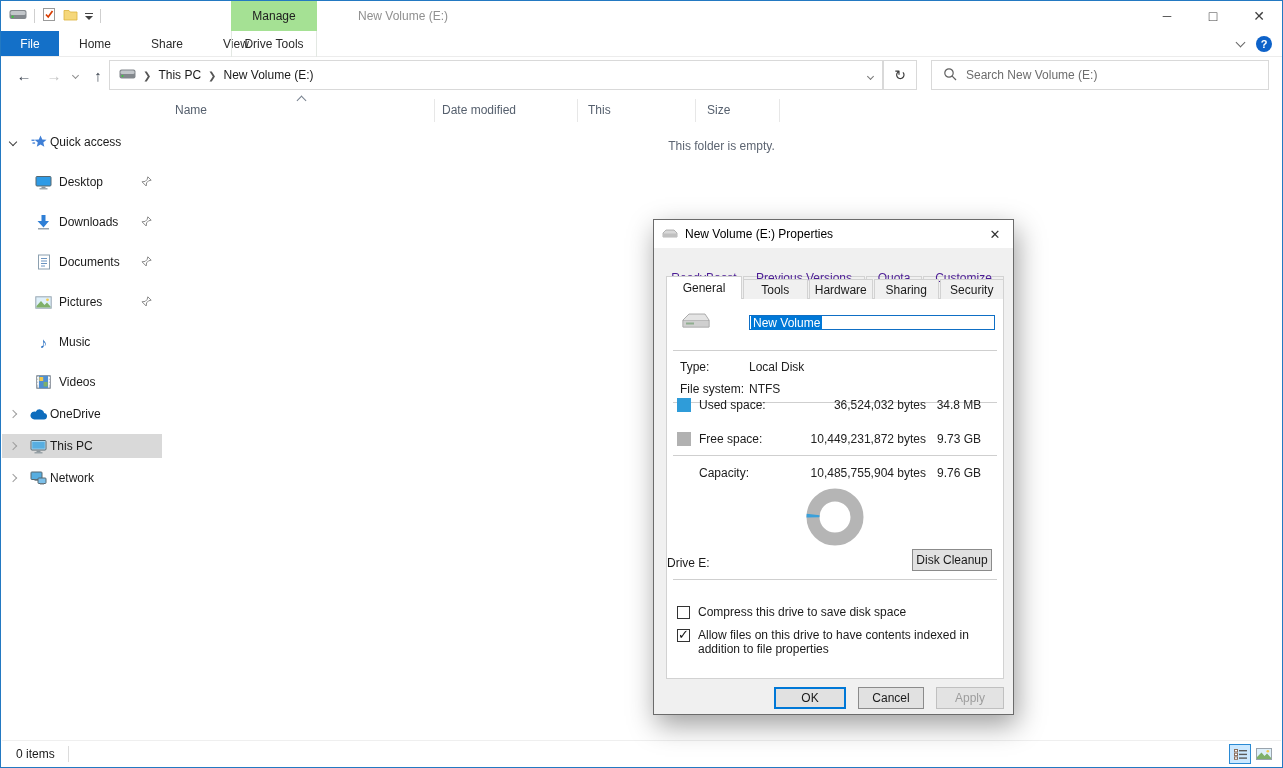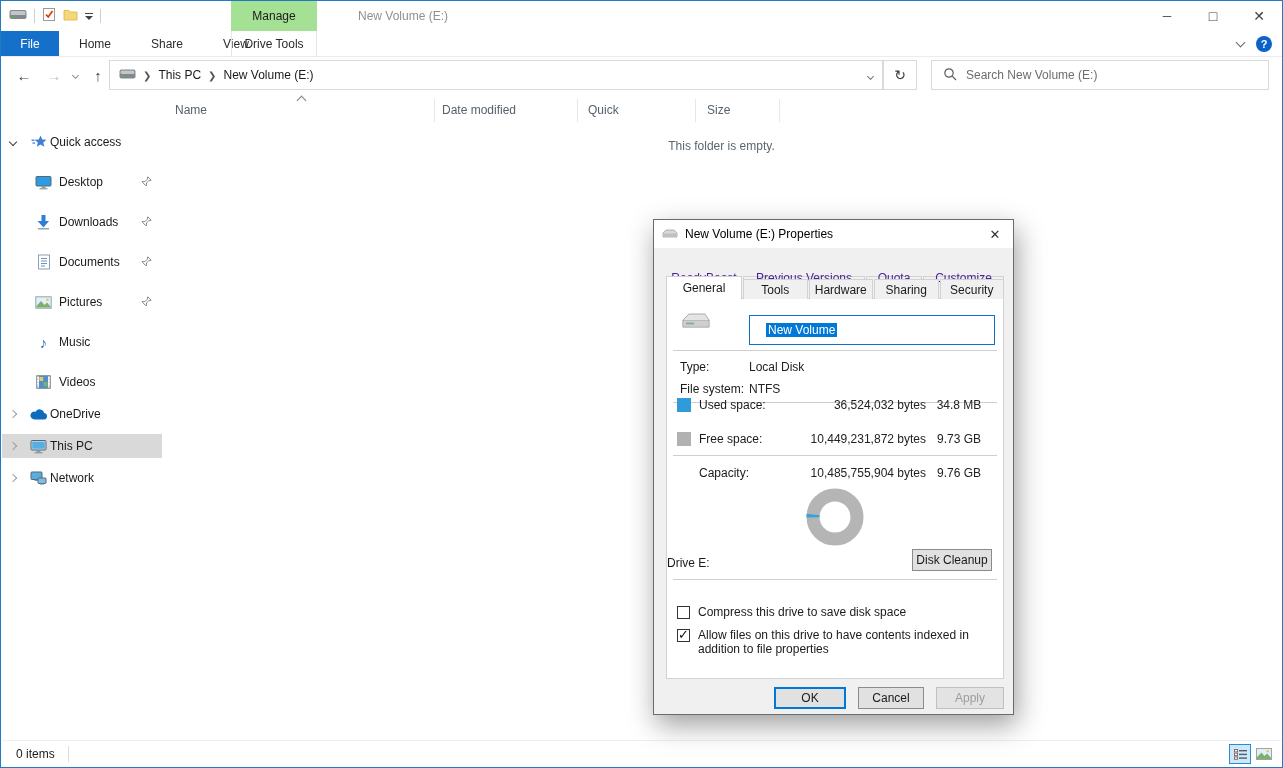--- a/index.html
+++ b/index.html
@@ -73,21 +73,21 @@
   .dlg-title { position:relative; height:28px; background:#fff; display:flex; align-items:center; gap:7px; padding-left:8px; color:#000; }
   .dlg-close { position:absolute; right:0; top:0; width:36px; height:28px; display:flex; align-items:center; justify-content:center; color:#333; font-size:13px; }
   .btabs { position:absolute; left:12px; top:40px; width:338px; height:19px; display:flex; gap:1px; }
   .btab { background:#f0f0f0; border:1px solid #d2d2d2; border-bottom:none; display:flex; align-items:center; justify-content:center; color:#4c1d95;margin-top:16px; }
   .ftabs { position:absolute; left:12px; top:59px; width:338px; height:20px; display:flex; gap:1px; z-index:2; }
   .ftab { flex:1; background:#f0f0f0; border:1px solid #d2d2d2; border-bottom:none; display:flex; align-items:center; justify-content:center; color:#1a1a1a; }
   .ftab.active { flex:0 0 76px; background:#fff; height:23px; margin-top:-3px; z-index:3; }
   .dlg-page { position:absolute; left:12px; top:78px; width:338px; height:381px; background:#fff; border:1px solid #d2d2d2; }
 
   .vol-icon { position:absolute; left:14px; top:13px; }
-  .vol-field { position:absolute; left:82px; top:16px; width:246px; height:30px; border:1px solid #0f6fc5; background:#fff; display:flex; align-items:center; padding-left:16px; }
+  .vol-field { position:absolute; left:82px; top:16px; width:246px; height:15px; border:1px solid #0f6fc5; background:#fff; display:flex; align-items:center; padding-left:1px; }
   .vol-sel { background:#0078d7; color:#fff; padding:0 2px; }
   .hr { position:absolute; left:6px; right:6px; border-top:1px solid #cfcfcf; }
   .info-row { position:absolute; left:13px; right:10px; height:20px; display:flex; }
   .info-label { width:69px; color:#1a1a1a; }
   .space-row { position:absolute; left:10px; right:11px; height:20px; display:flex; align-items:center; }
   .sw { width:14px; height:14px; margin-right:8px; flex:0 0 14px; }
   .sw.used { background:#2f9cd9; }
   .sw.free { background:#b1b1b1; }
   .sw.none { background:transparent; }
   .sp-label { flex:1; color:#1a1a1a; }
@@ -305,21 +305,21 @@
       </div>
     </div>
 
     <div class="main">
       <div class="cols">
         <span class="sort-caret"></span>
         <span class="colh" style="left:13px">Name</span>
         <span class="col-sep" style="left:272px"></span>
         <span class="colh" style="left:280px">Date modified</span>
         <span class="col-sep" style="left:415px"></span>
-        <span class="colh" style="left:426px">Quick</span>
+        <span class="colh" style="left:426px">This</span>
         <span class="col-sep" style="left:533px"></span>
         <span class="colh" style="left:545px">Size</span>
         <span class="col-sep" style="left:617px"></span>
       </div>
       <div class="empty-msg">This folder is empty.</div>
     </div>
   </div>
 
   <div class="statusbar">
     <span class="items-count">0 items</span>

